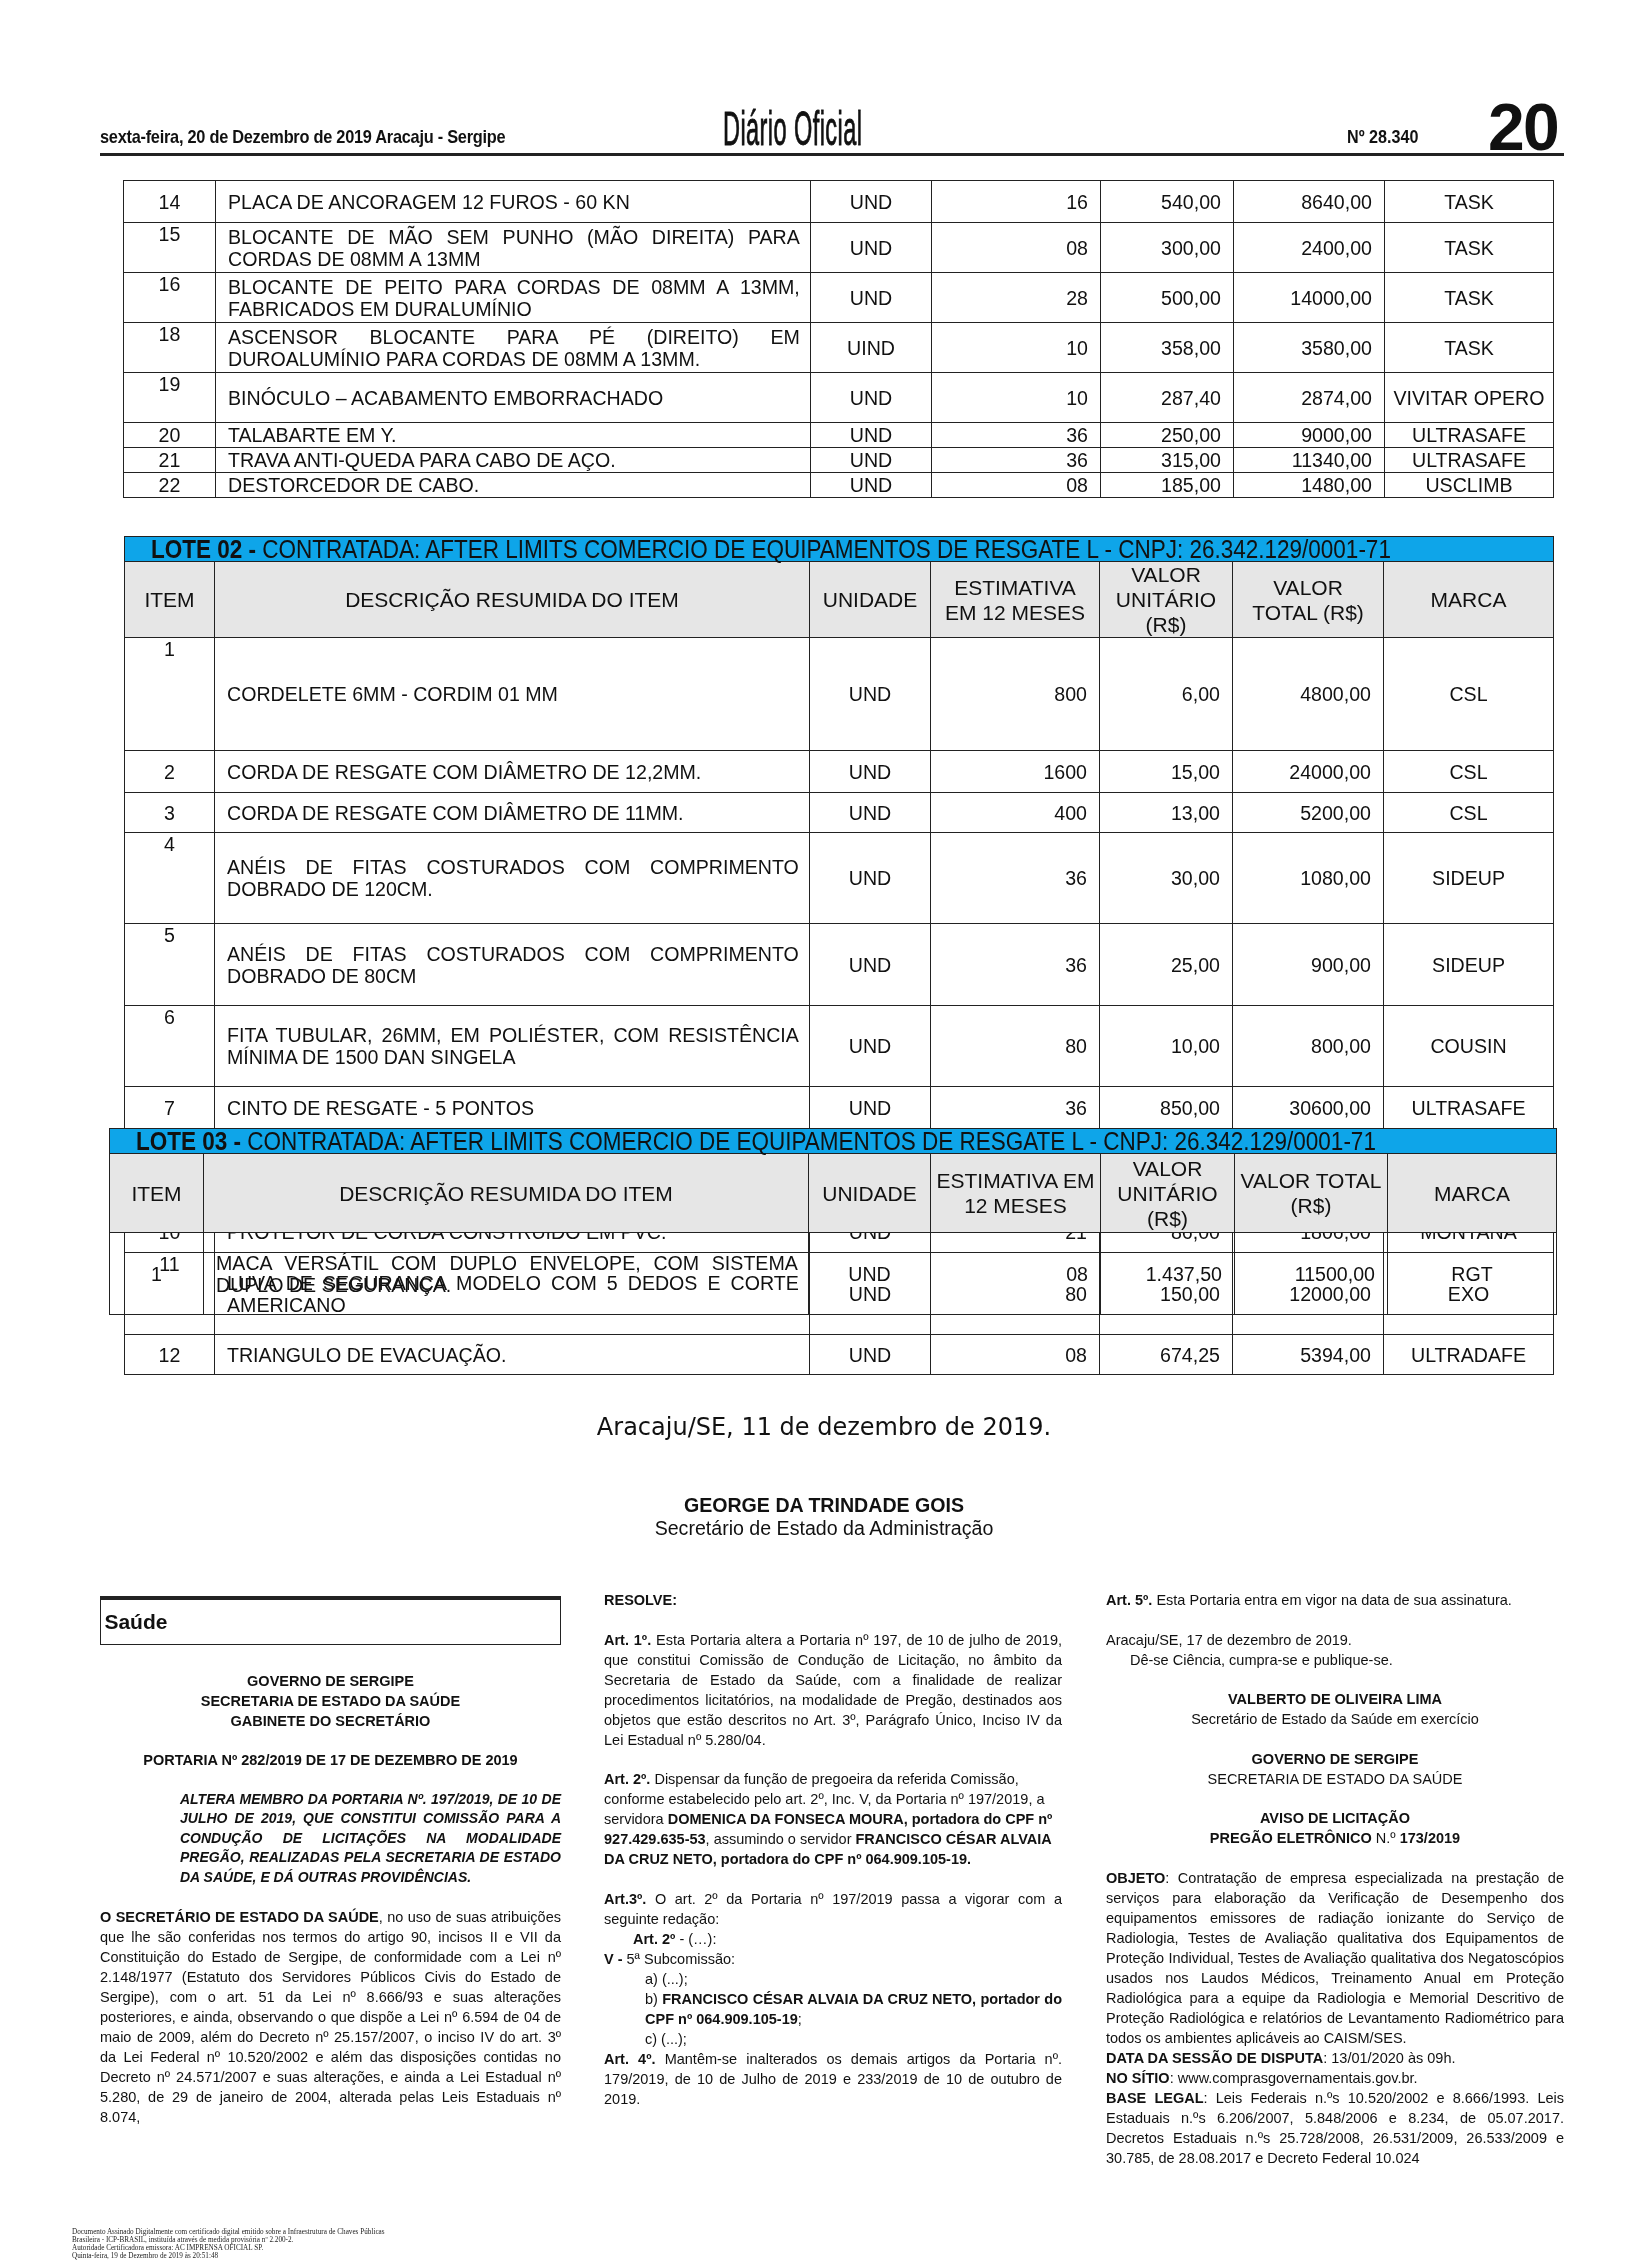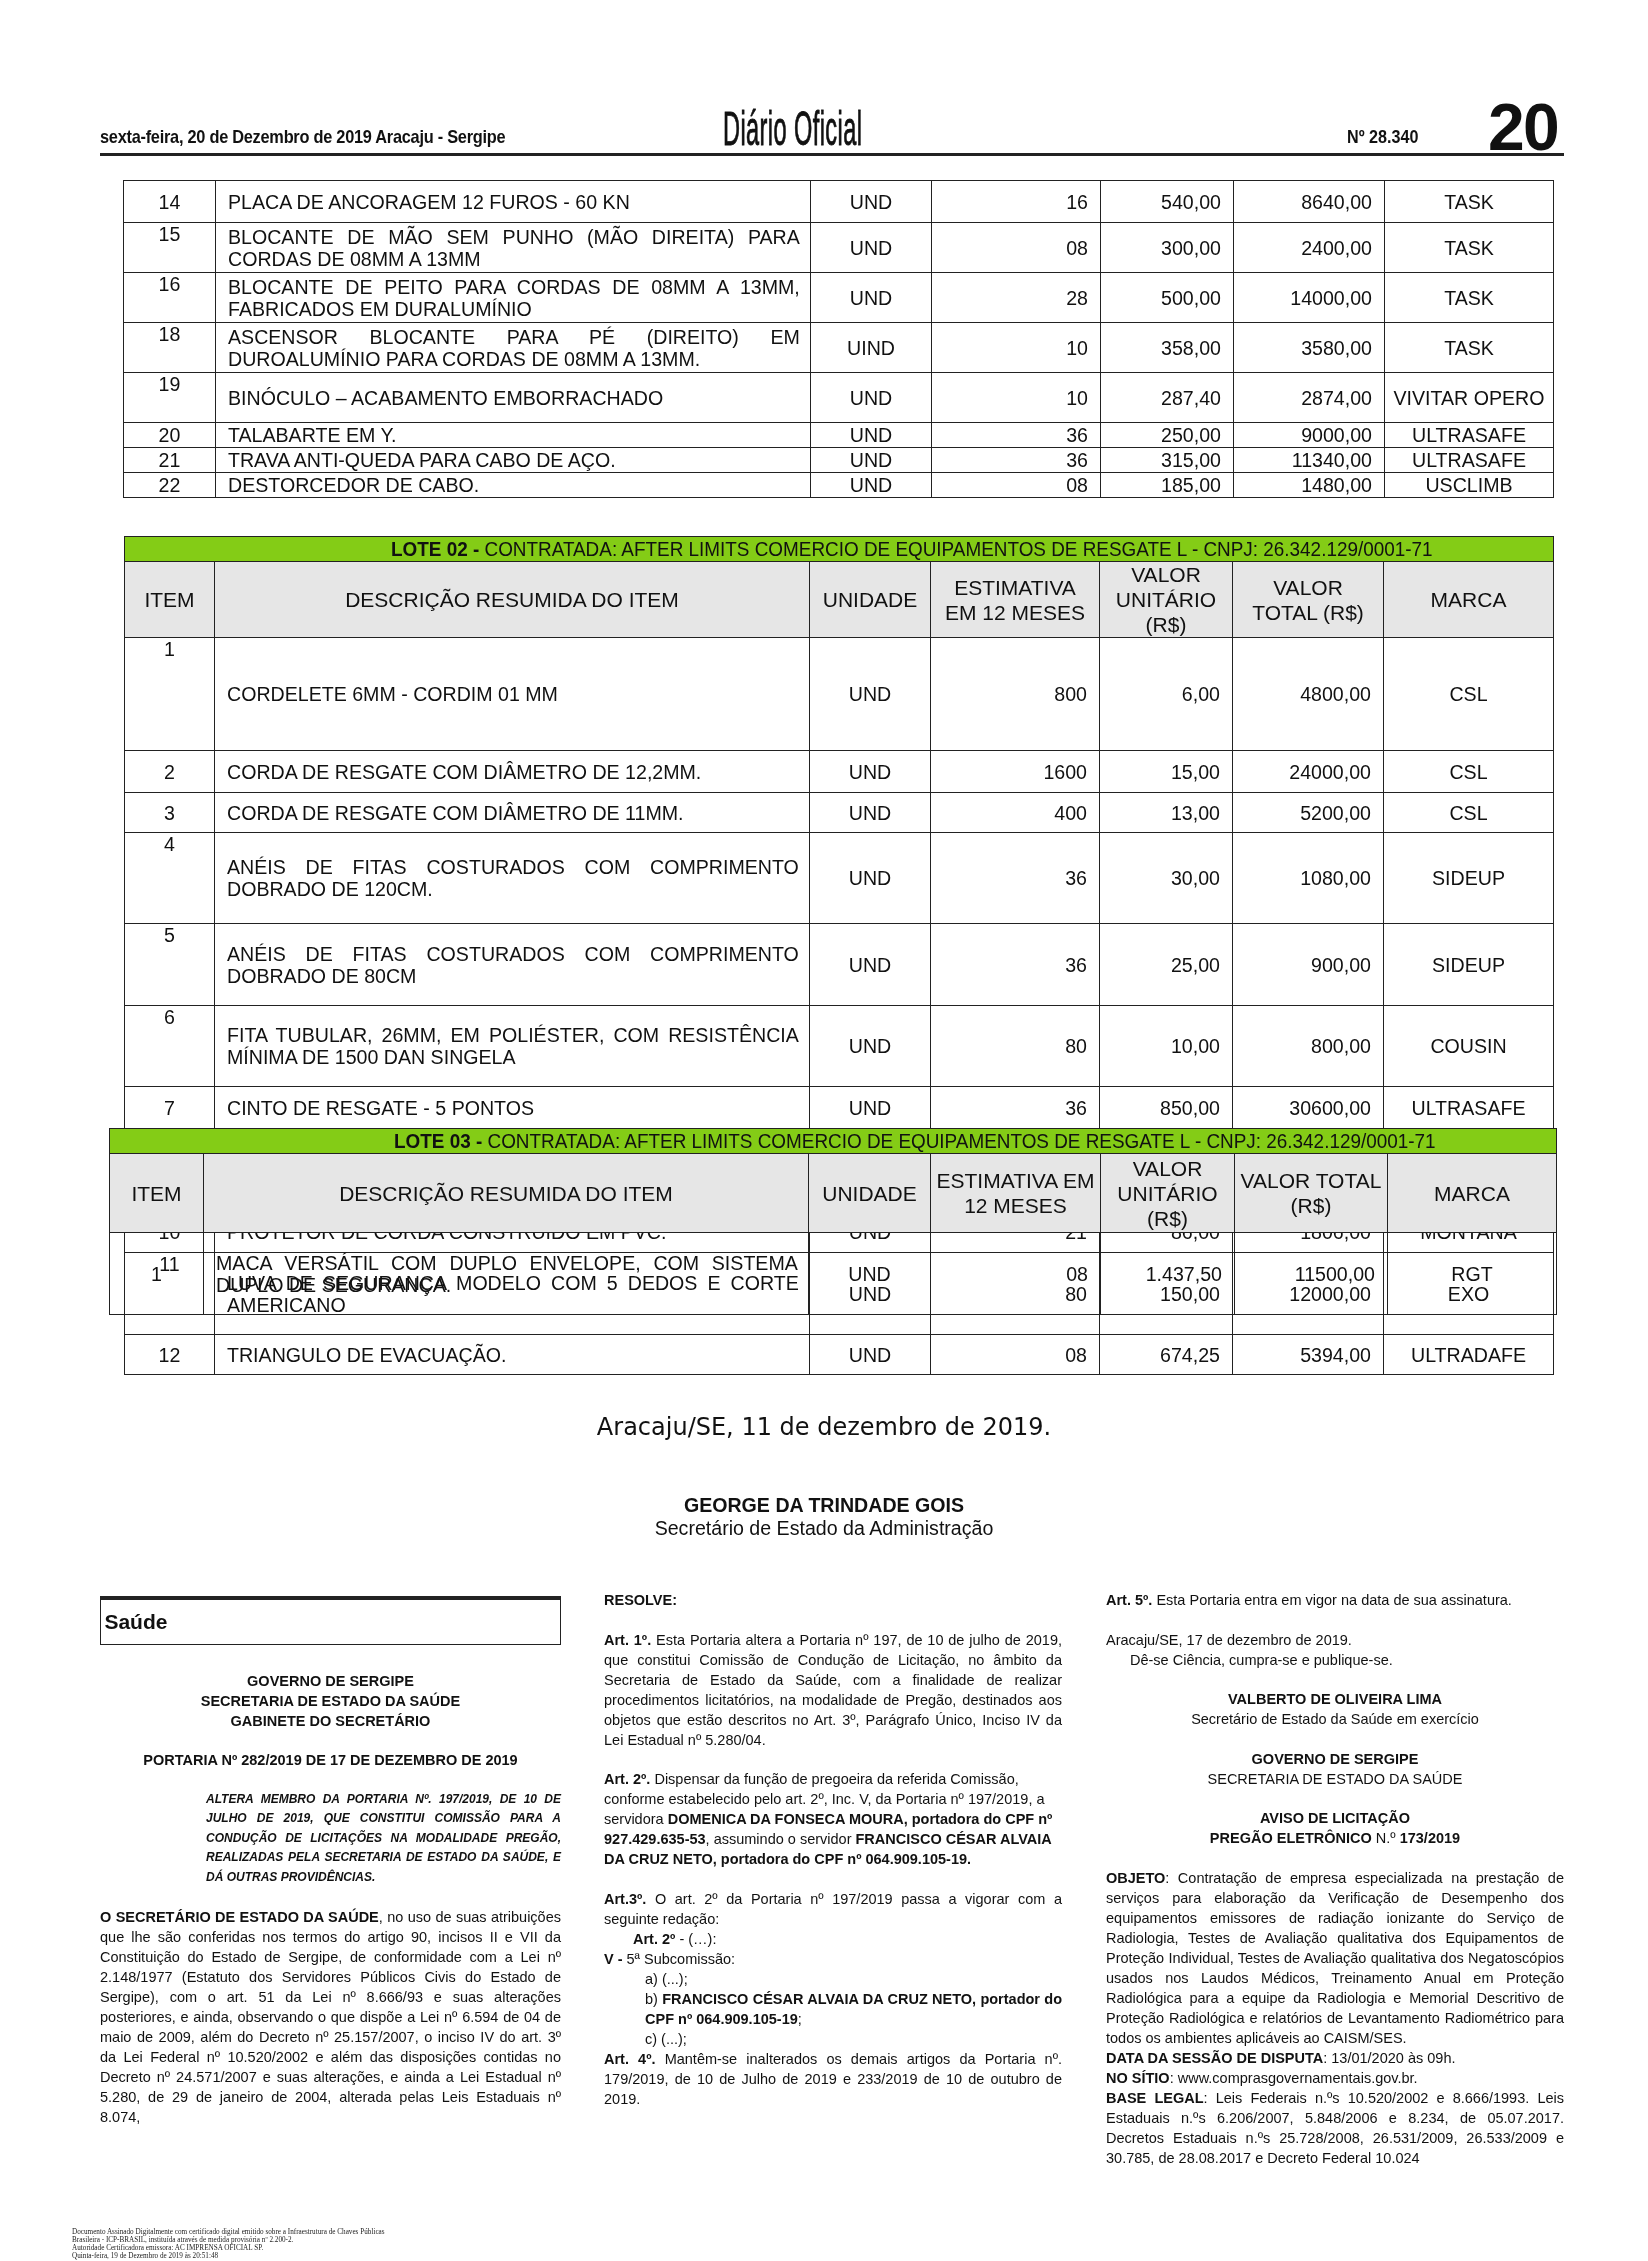--- a/index.html
+++ b/index.html
@@ -12,21 +12,21 @@
   #hdr-page{left:1488px;top:89px;font-size:66px;font-weight:bold;letter-spacing:-1.7px;}
   #hdr-rule{left:100px;top:153px;width:1464px;height:3.4px;background:#222;}
 
   
   table.bid{position:absolute;border-collapse:collapse;font-size:19.6px;table-layout:fixed;}
   table.bid td{border:1.7px solid #222;padding:0 5.1px;line-height:22px;vertical-align:middle;}
   table.bid td.c{text-align:center;}
   table.bid td.r{text-align:right;padding-right:12px;}
   table.bid td.top{vertical-align:top;margin-top:12px;}
   table.bid td.d{text-align:justify;padding-left:12px;padding-right:10.2px;}
-  table.bid tr.band td{background:#84cc16;text-align:right;padding-left:25.5px;font-size:21px;}
+  table.bid tr.band td{background:#0ea5e9;text-align:left;padding-left:25.5px;font-size:25px;}
   table.bid tr.head td{background:#e6e6e6;text-align:center;font-size:21px;line-height:25px;}
   .narrow{display:inline-block;transform:scaleX(0.9);transform-origin:left;}
 
   #t1{left:123px;top:180px;width:1430px;}
   #t2{left:124px;top:536px;width:1430px;}
   #t3{left:109px;top:1128px;width:1447px;}
 
   #sig-date{left:0;width:1648px;top:1413px;text-align:center;font-size:24px;font-family:"DejaVu Sans",sans-serif;}
   #sig-name{left:0;width:1648px;top:1494px;text-align:center;font-size:19.6px;font-weight:bold;}
   #sig-role{left:0;width:1648px;top:1517px;text-align:center;font-size:19.6px;}
@@ -36,21 +36,21 @@
   #colL{left:100px;top:1596px;width:461px;}
   #colM{left:604px;top:1590px;width:458px;}
   #colR{left:1106px;top:1590px;width:458px;}
   .saude-box{border:1.7px solid #222;border-top:4.3px solid #222;height:44px;margin-bottom:20.4px;display:flex;align-items:center;}
   .saude-box span{font-size:21px;font-weight:bold;padding-left:3.4px;}
   .ctr{text-align:center;}
   .b{font-weight:bold;}
   .gap{height:19.6px;}
   .ind1{padding-left:29px;}
   .ind2{padding-left:41px;}
-  .abstract{margin-left:106px;font-weight:bold;font-style:italic;text-align:justify;line-height:19.6px;font-size:12px;}
+  .abstract{margin-left:80px;font-weight:bold;font-style:italic;text-align:justify;line-height:19.6px;font-size:14px;}
 
   #foot{left:72px;top:2228px;font-family:"Liberation Serif",serif;font-size:7.2px;line-height:8px;color:#222;}
 </style>
 </head>
 <body>
 
 <div id="hdr-date" class="abs">sexta-feira, 20 de Dezembro de 2019 Aracaju - Sergipe</div>
 <div id="hdr-title" class="abs">Diário Oficial</div>
 <div id="hdr-num" class="abs">Nº 28.340</div>
 <div id="hdr-page" class="abs">20</div>

